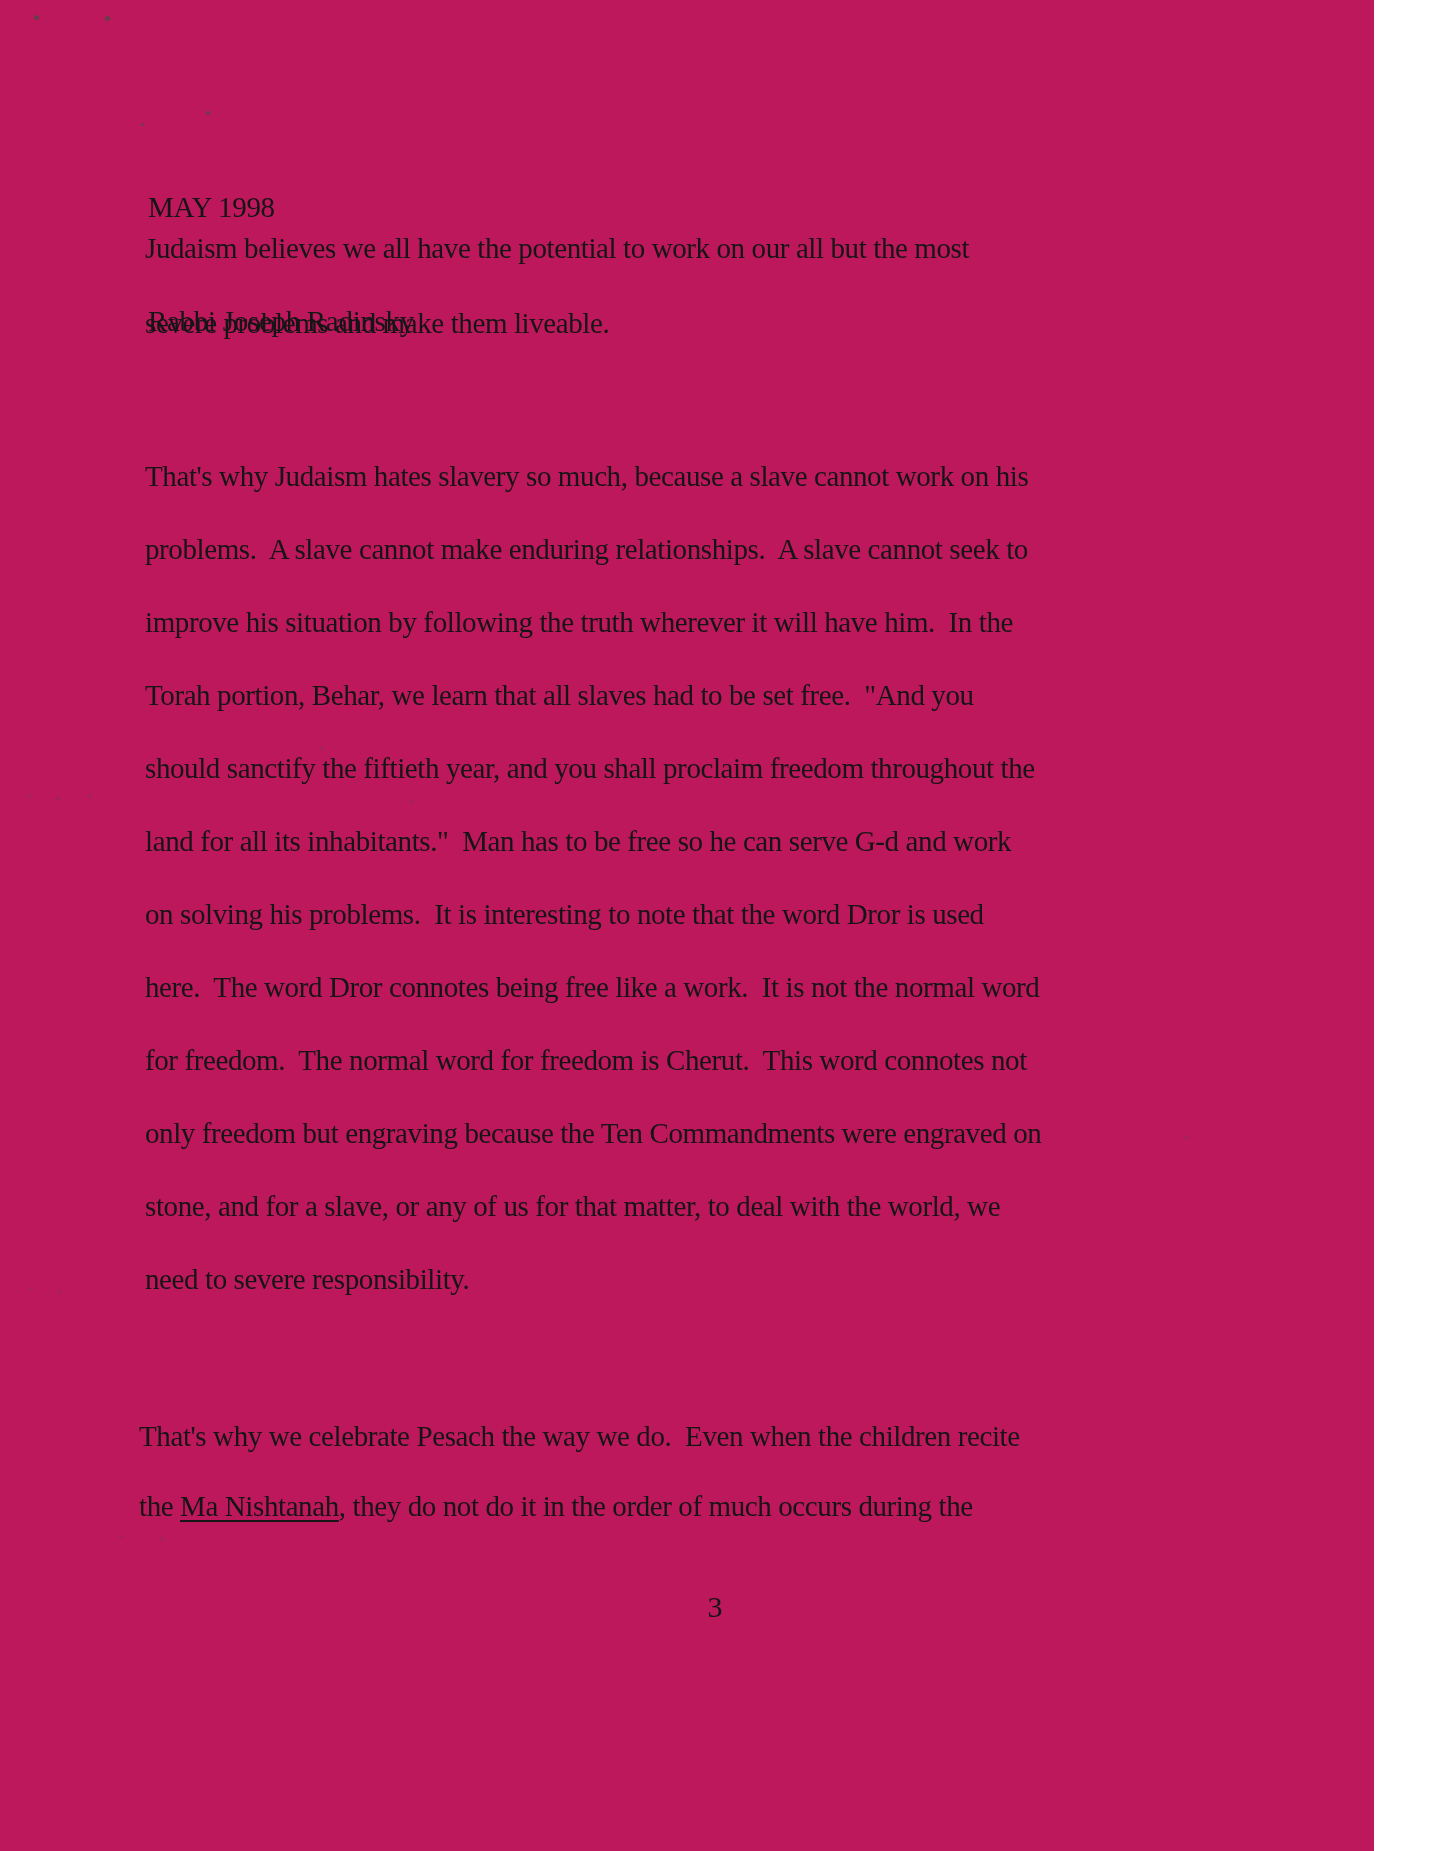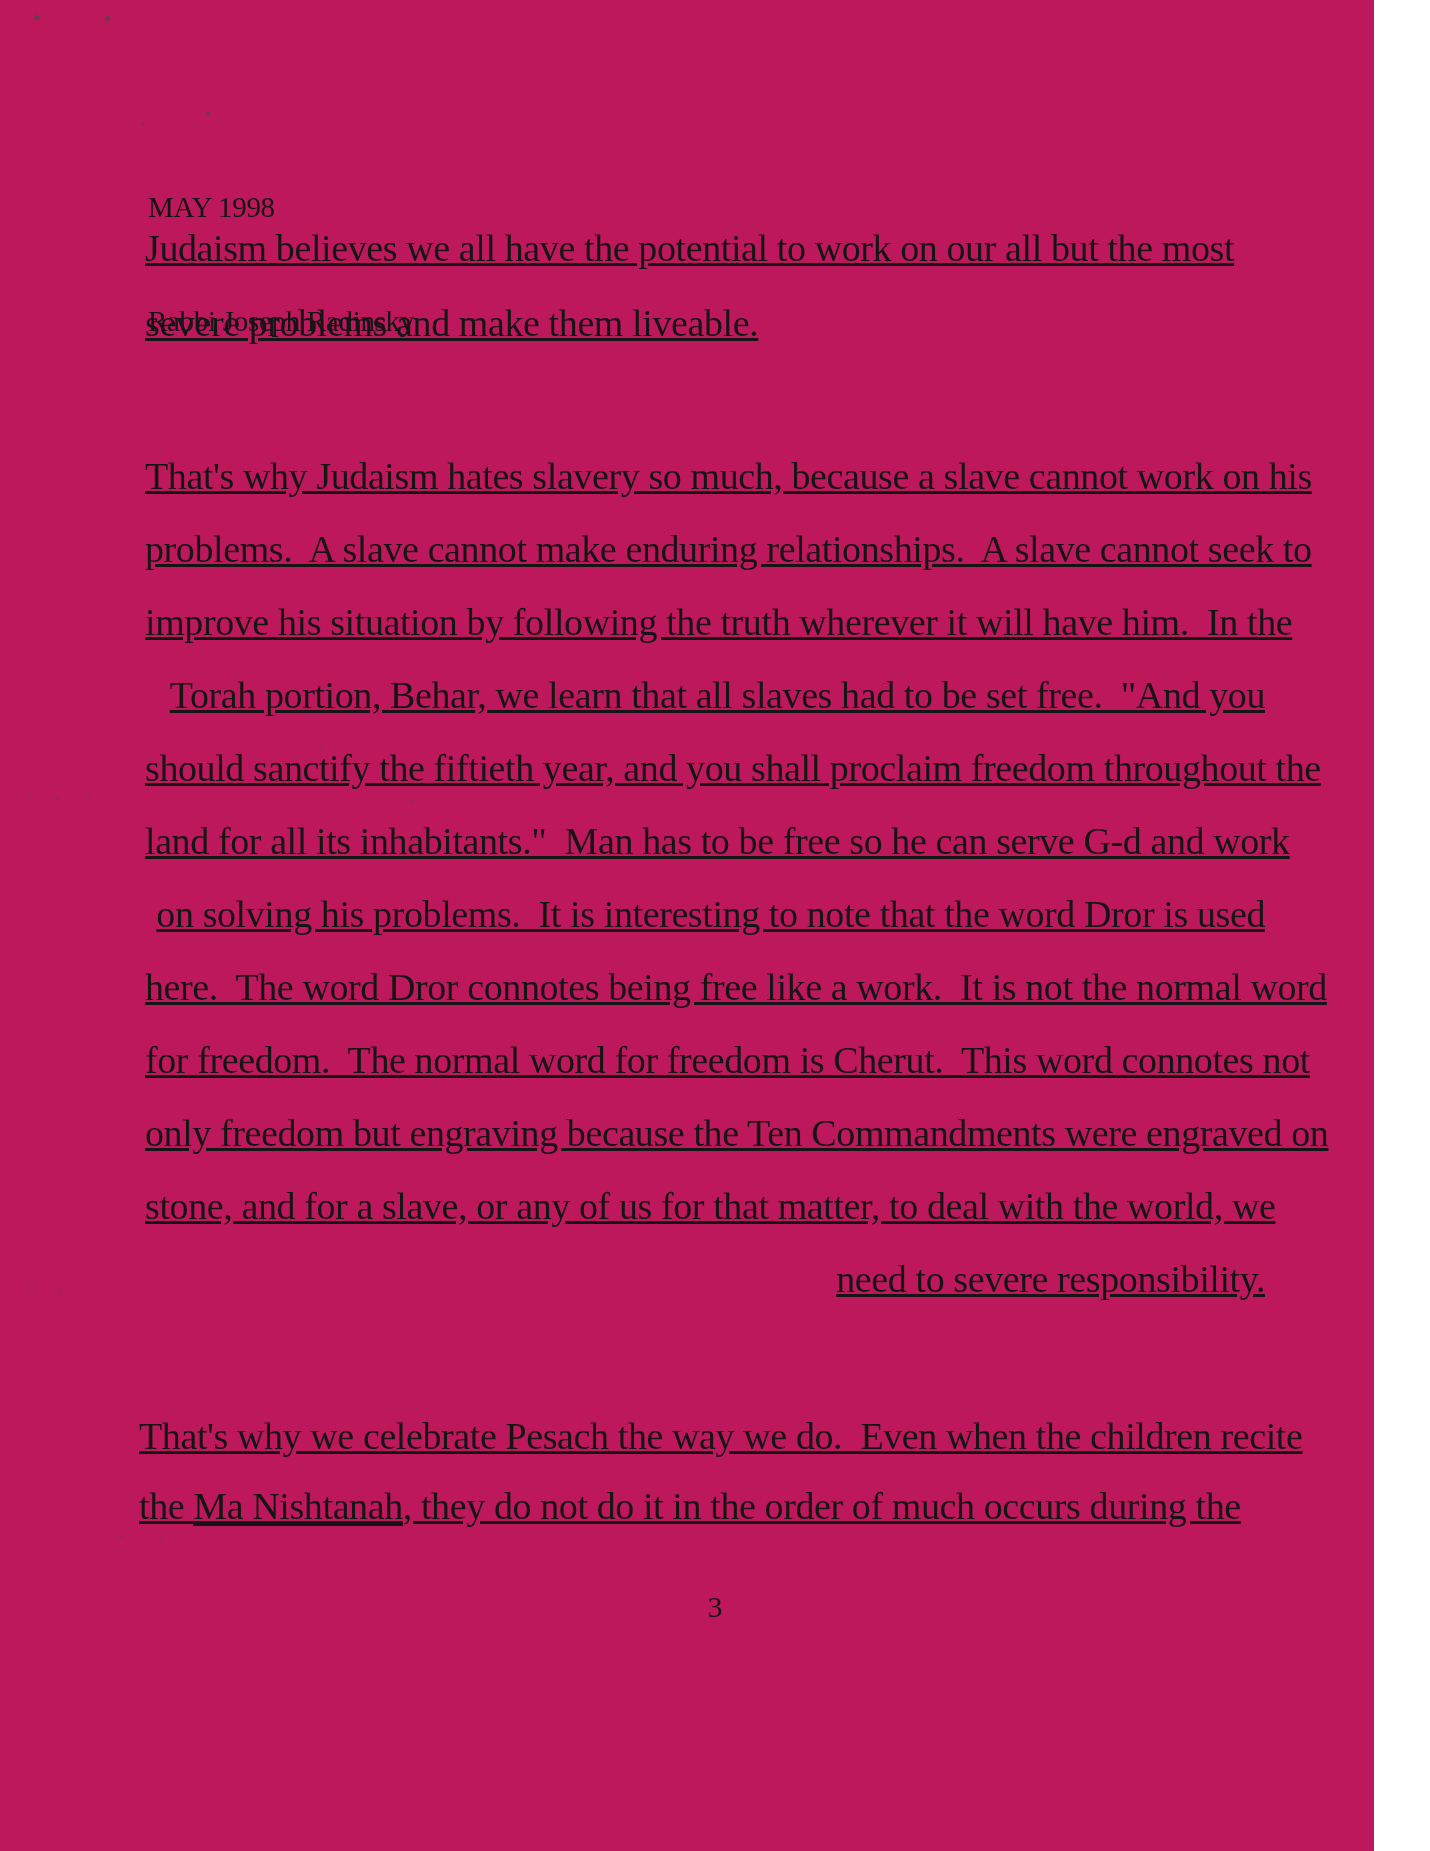--- a/index.html
+++ b/index.html
@@ -24,29 +24,28 @@
     line-height: 38px;
     letter-spacing: -0.3px;
     white-space: pre;
   }
   .para {
     position: absolute;
     left: 145px;
     width: 1120px;
   }
   .para .line {
-    font-size: 38px;
+    font-size: 29px;
     letter-spacing: -0.4px;
     white-space: pre;
-    text-decoration: underline;
   }
   .p1 { top: 211px; }
   .p1 .line { line-height: 75px; }
   .p2 { top: 440px; }
-  .p2 .line { line-height: 73px; text-align: right; }
+  .p2 .line { line-height: 73px; }
   .p3 { top: 1401px; left: 139px; }
   .p3 .line { line-height: 70px; }
   .u { text-decoration: underline; text-underline-offset: 4px; }
   .page-number {
     position: absolute;
     top: 1590px;
     left: 0;
     width: 1430px;
     text-align: center;
     font-size: 30px;

